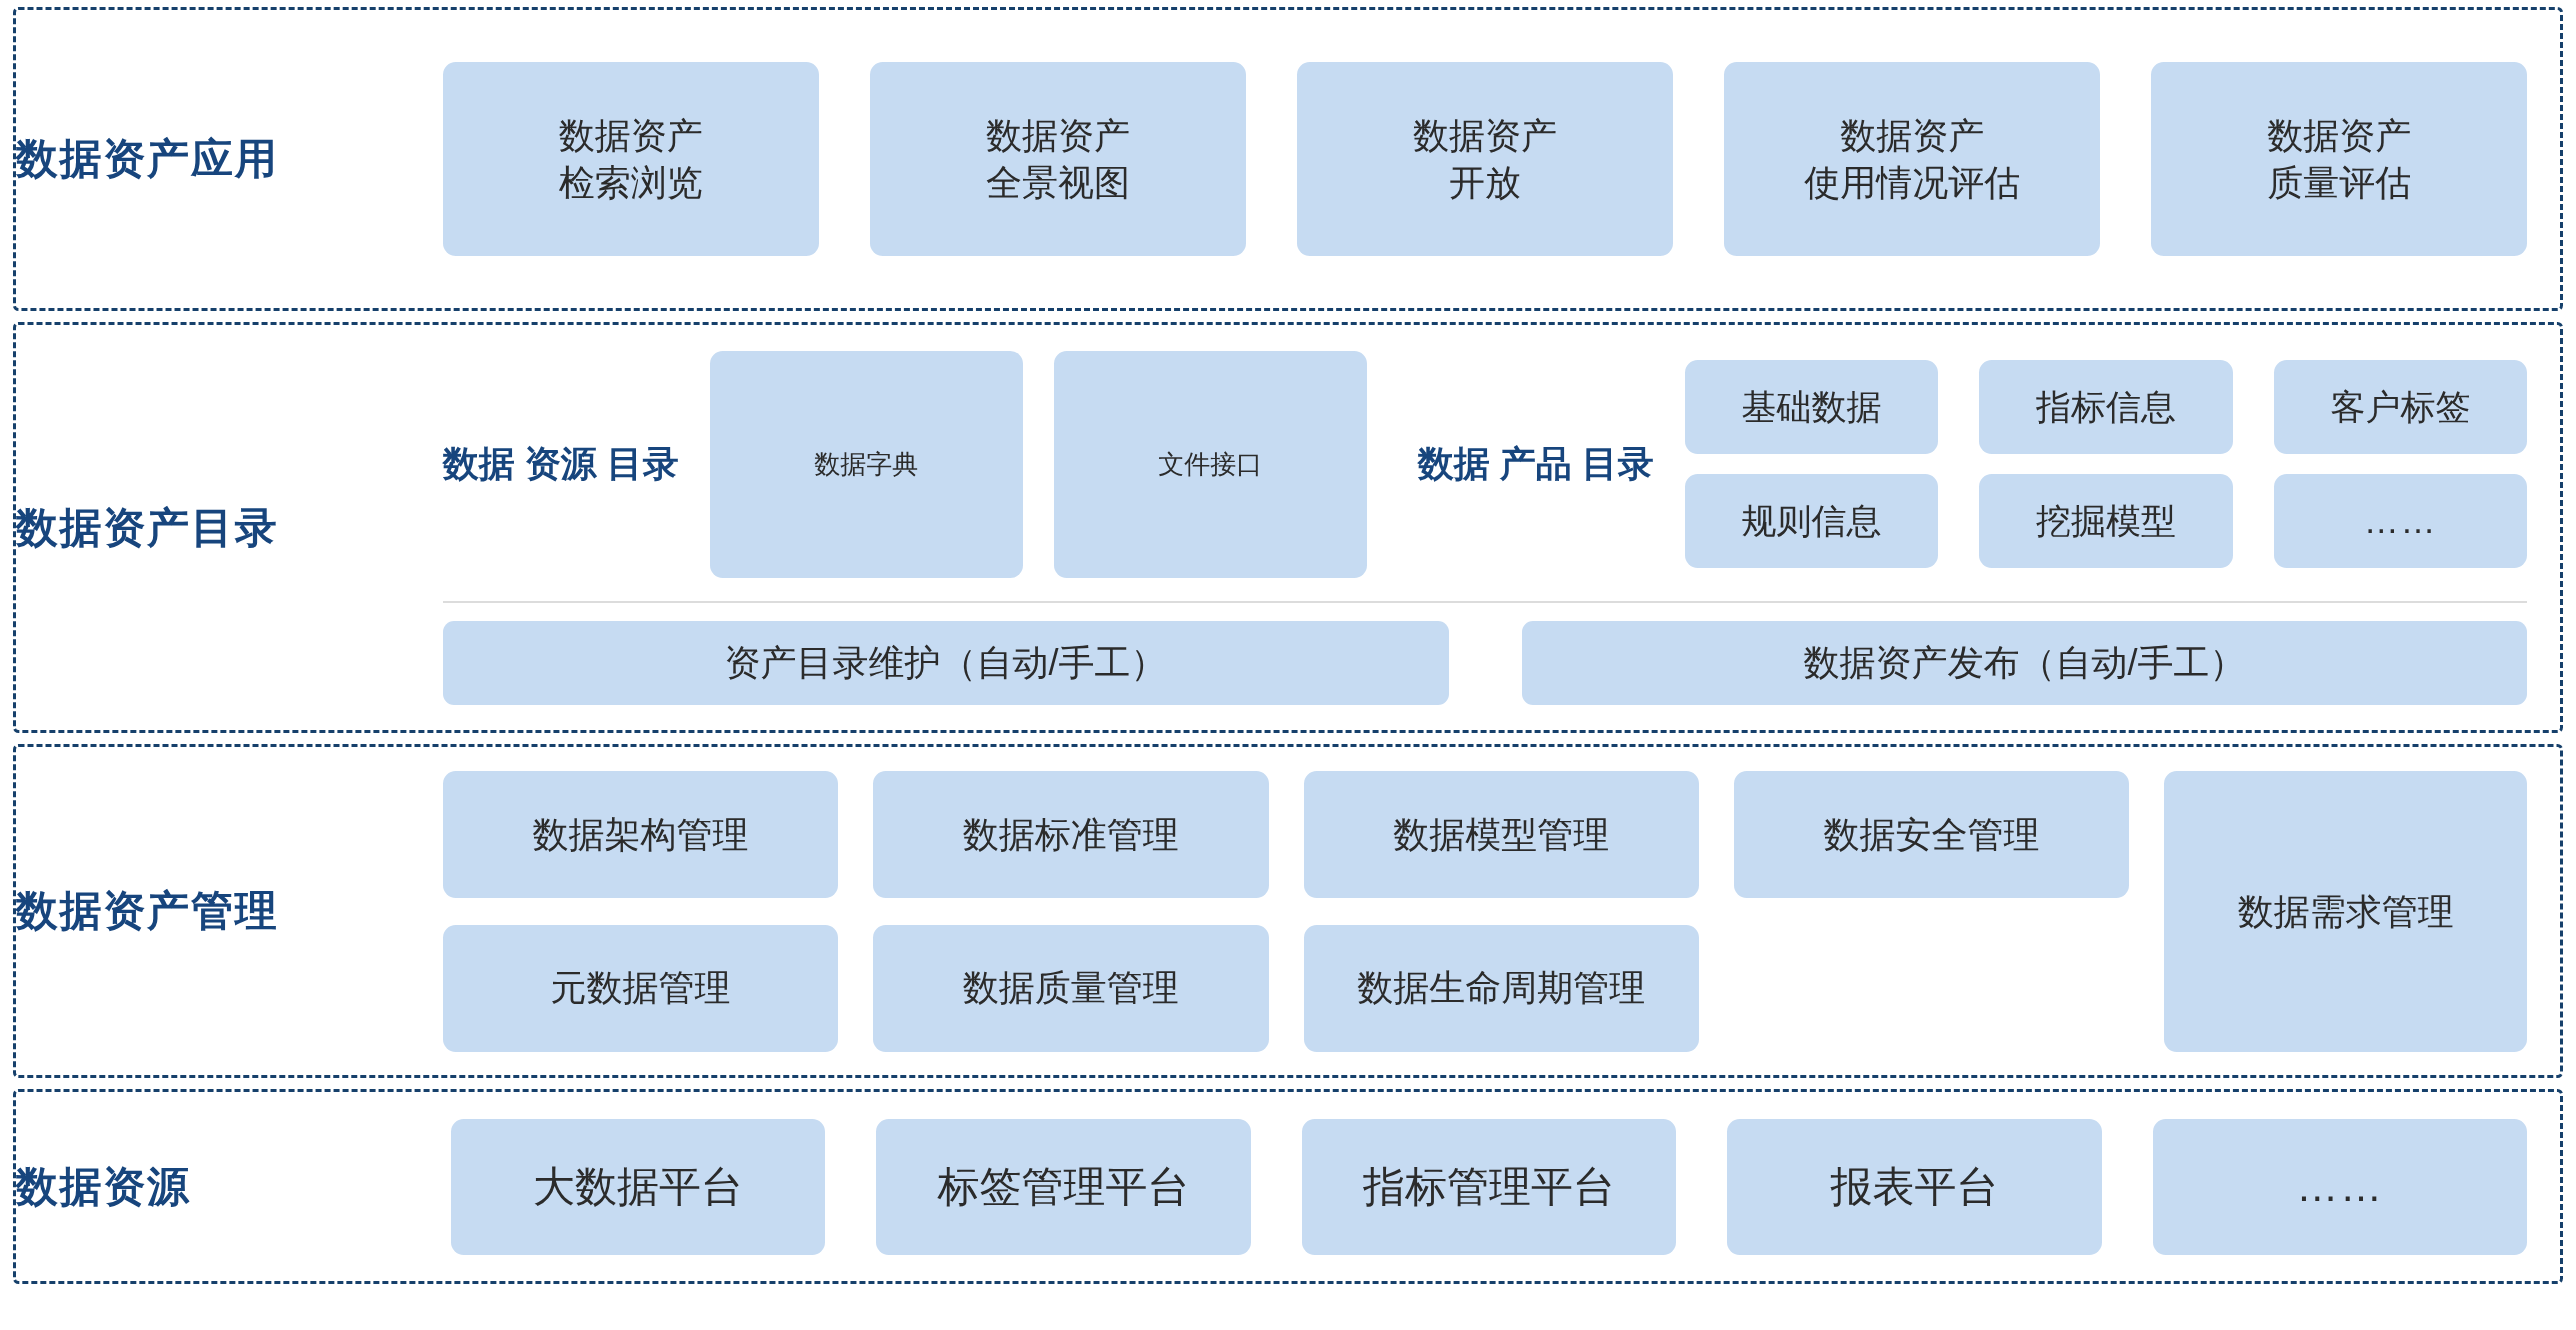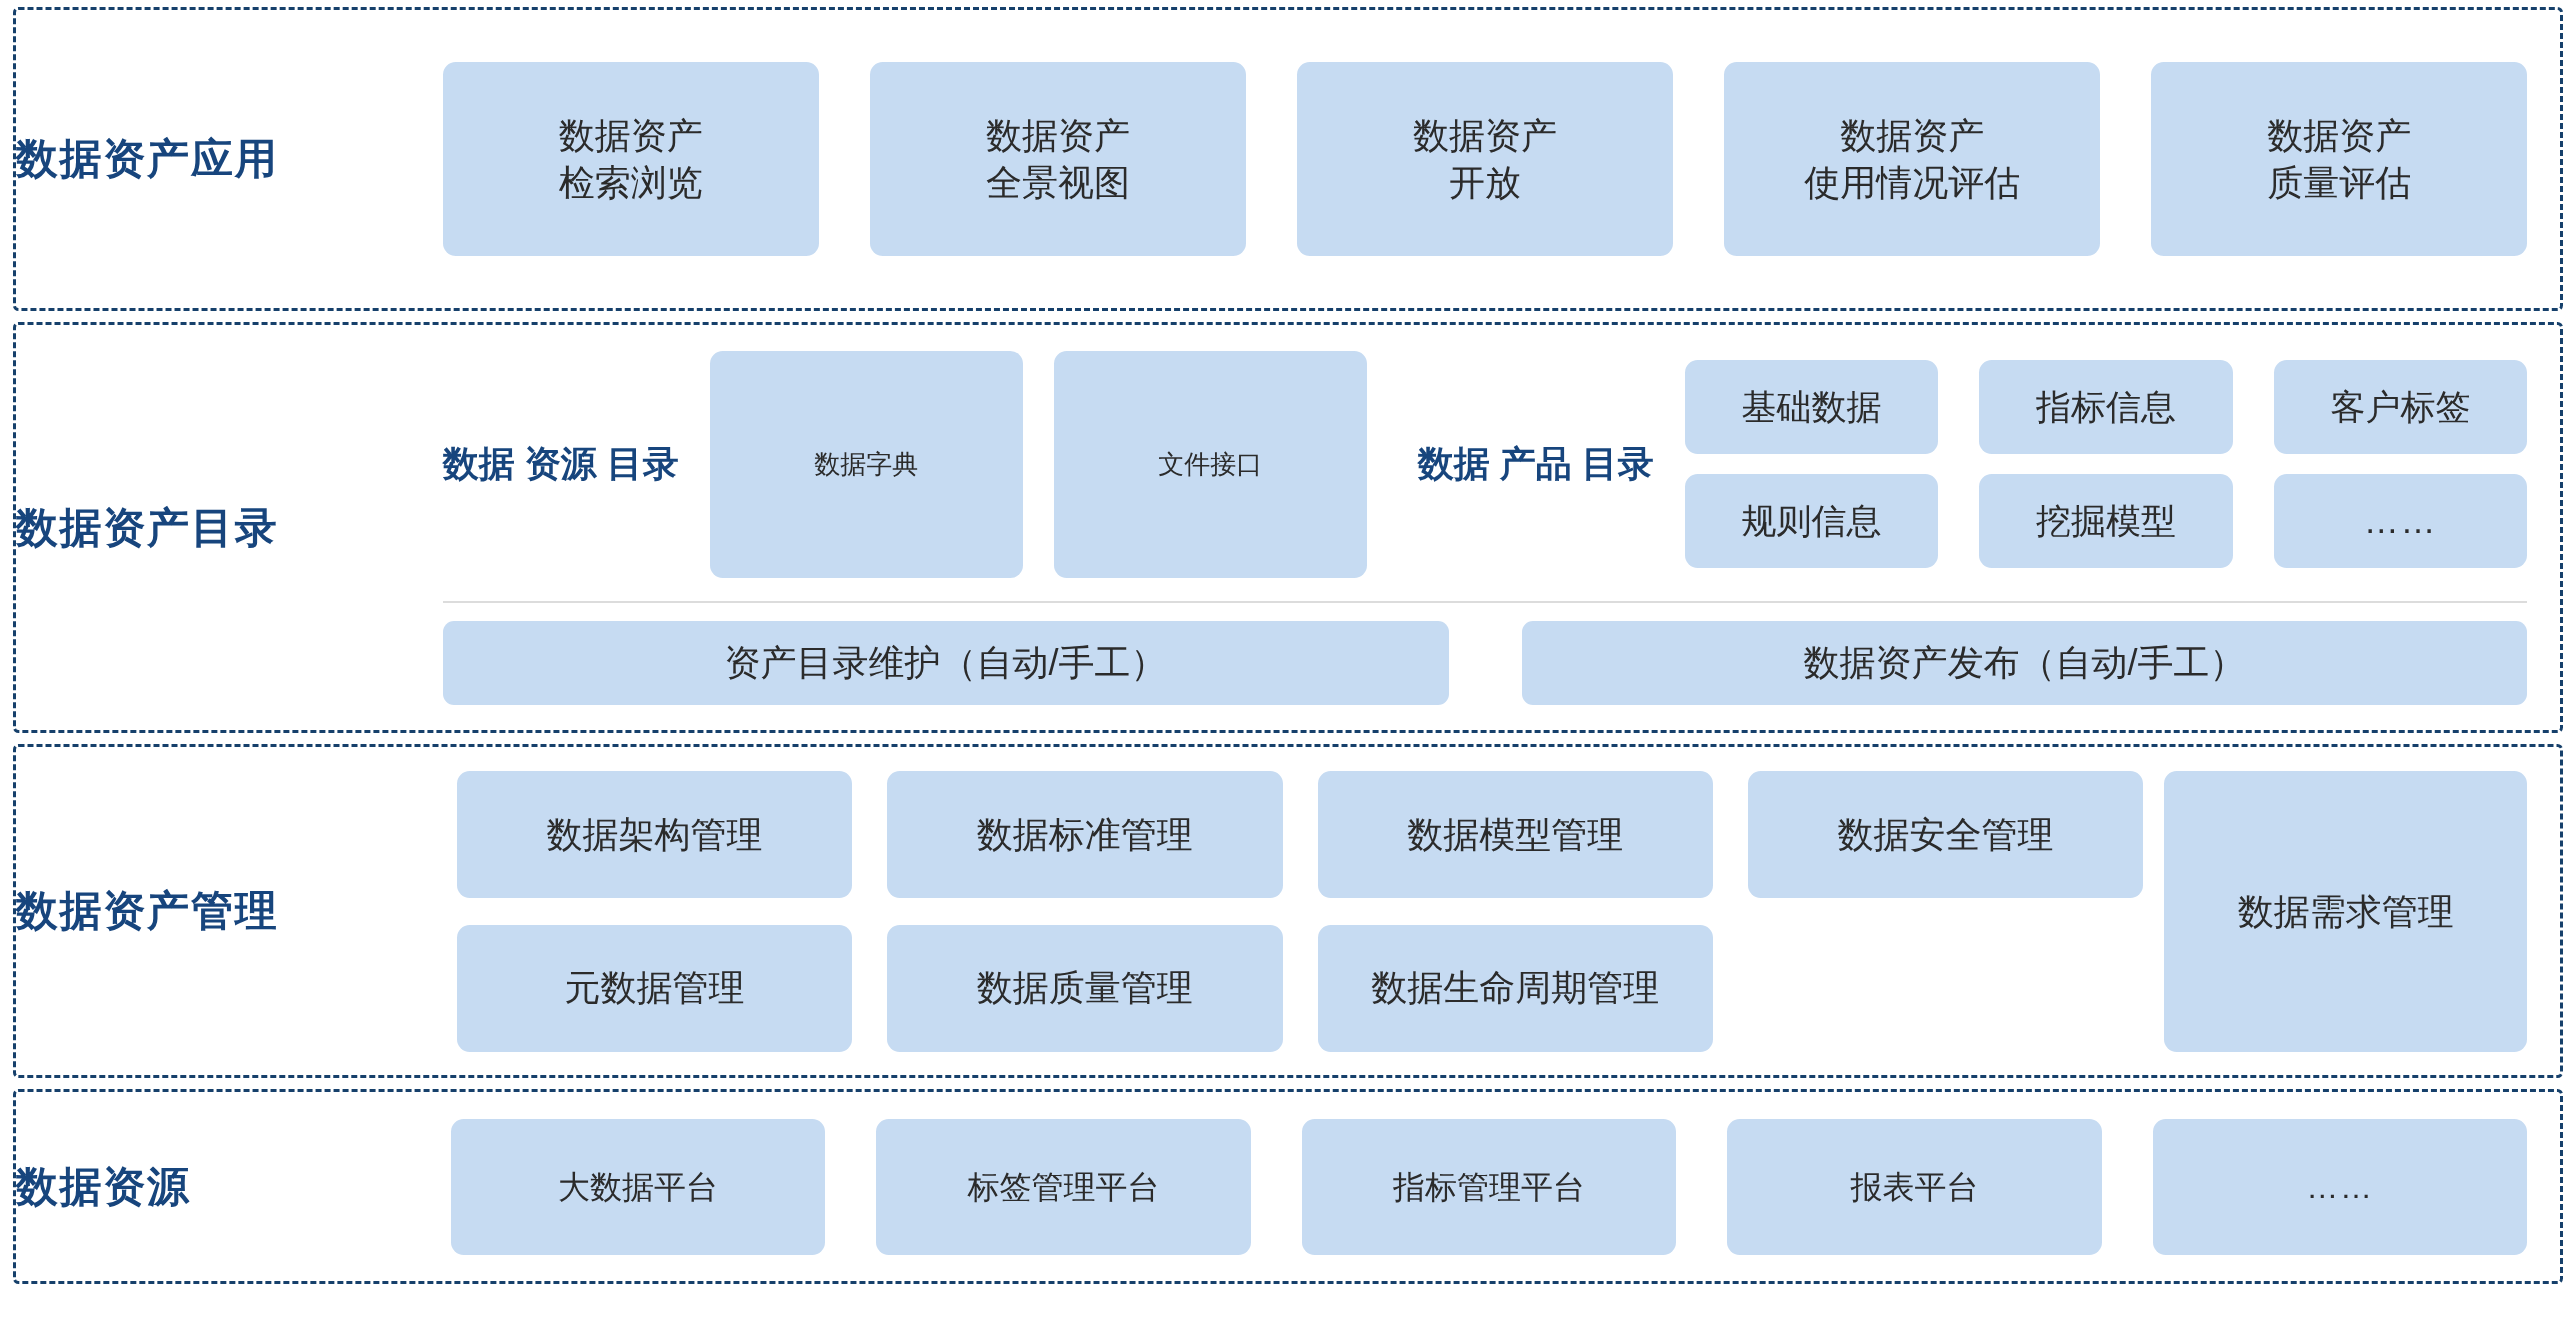--- a/index.html
+++ b/index.html
@@ -137,36 +137,36 @@
     padding-top: 23.6px;
     padding-bottom: 23.6px;
   }
   .mgmt-cols {
     flex: 1 1 auto;
     display: grid;
     grid-template-columns: repeat(4, 1fr);
     grid-template-rows: repeat(2, 1fr);
     gap: 27px 35px;
   }
-  .mgmt-cols .box { font-size: 36px; width: 100%; height: 100%; margin-left: 14px; }
+  .mgmt-cols .box { font-size: 36px; width: 100%; height: 100%; }
   .mgmt-tall {
     flex: 0 0 363px;
     font-size: 36px;
   }
 
   
   #tier-source { height: 195px; gap: 8px; }
   #tier-source .tier-body {
     gap: 51px;
     padding-right: 33px;
   }
   #tier-source .box {
     flex: 1 1 0;
     height: 136px;
-    font-size: 32px;
+    font-size: 42px;
   }
   .dots { letter-spacing: 1.8px; }
 </style>
 </head>
 <body>
 
 <div id="root">
 
   <section class="tier" id="tier-app">
     <div class="tier-label">数据资产应用</div>

